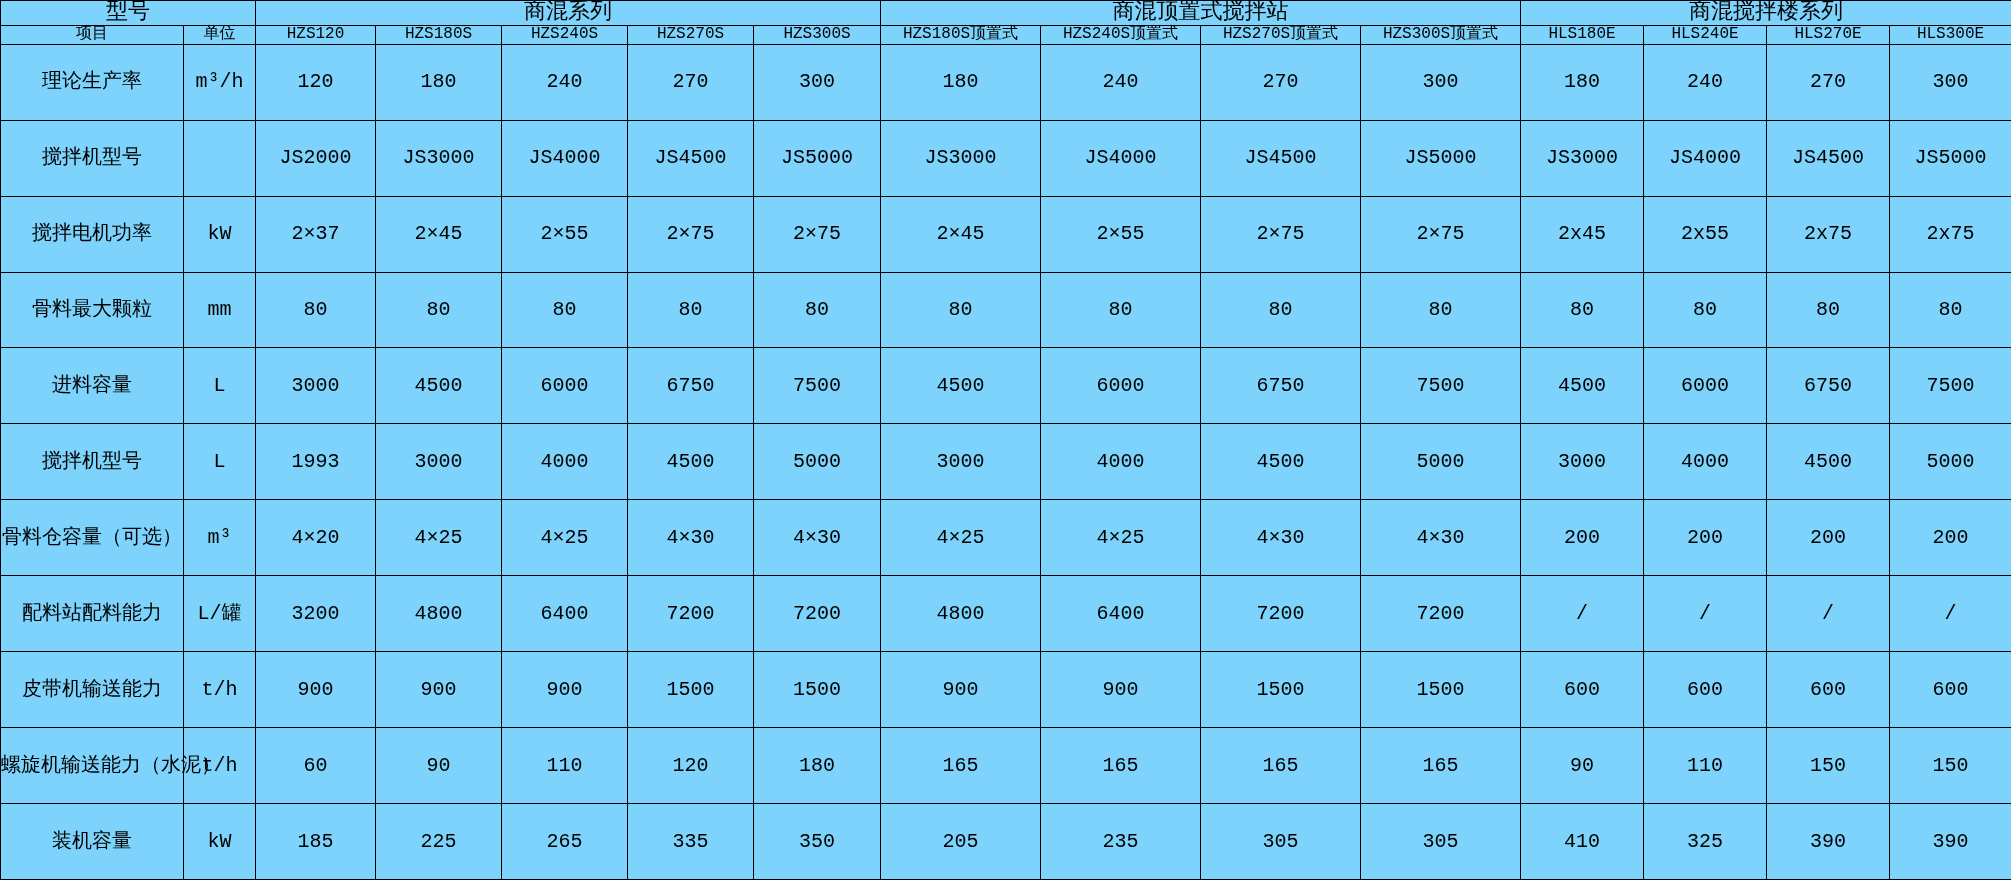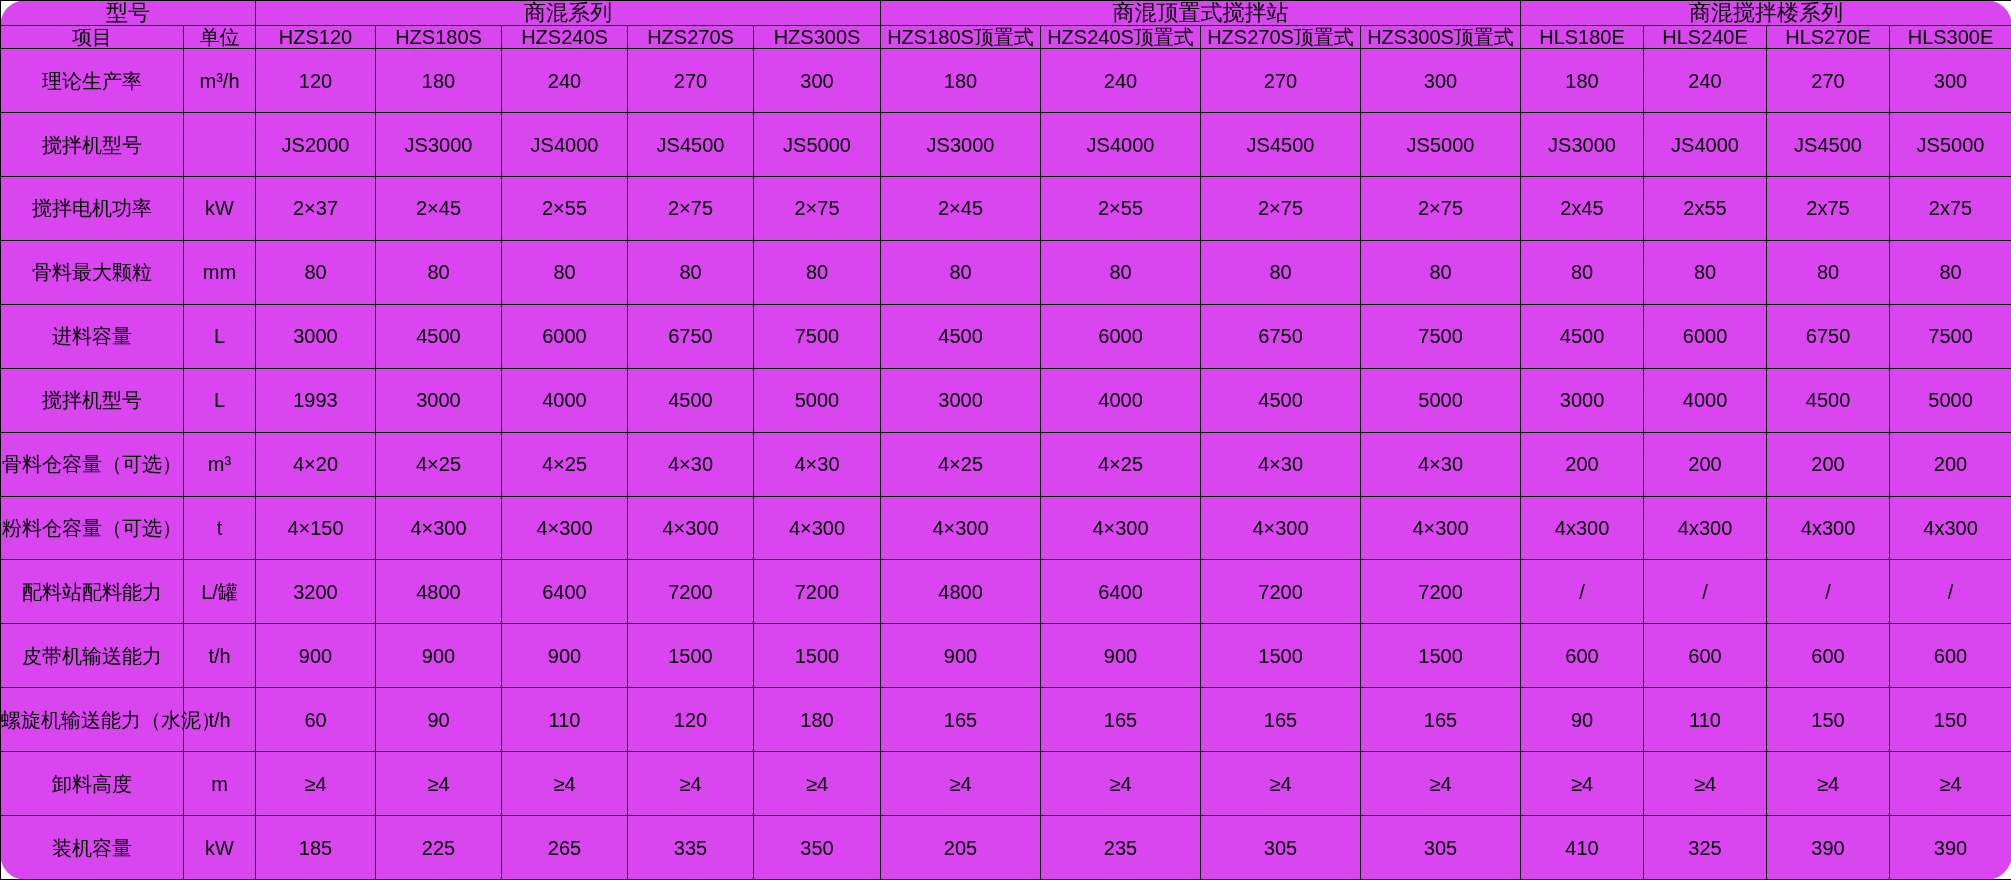--- a/index.html
+++ b/index.html
@@ -11,42 +11,41 @@
     width: 2011px;
     height: 880px;
     overflow: hidden;
     background: #ffffff;
   }
   table.spec {
     border-collapse: collapse;
     table-layout: fixed;
     width: 2011px;
     height: 880px;
-    background: #d946ef;
+    background: #7dd3fc;
     color: #000000;
-    font-family: Liberation Sans, sans-serif;
-    border-radius: 26px;
+    font-family: Liberation Mono, monospace;
   }
   table.spec th,
   table.spec td {
     border: 1px solid #000000;
     text-align: center;
     vertical-align: middle;
     font-weight: normal;
     padding: 0;
     white-space: nowrap;
     overflow: visible;
     font-size: 20px;
     line-height: 1.1;
   }
   table.spec thead tr.group-row th {
     font-size: 22px;
   }
   table.spec thead tr.model-row th {
-    font-size: 20px;
+    font-size: 16px;
     text-align: center;
   }
   td.unit-cell {
     font-size: 19px;
   }
   td.value-cell {
     font-size: 20px;
   }
   td.label-cell {
     font-size: 21px;
@@ -213,37 +212,20 @@
           <td class="value-cell">4×25</td>
           <td class="value-cell">4×25</td>
           <td class="value-cell">4×30</td>
           <td class="value-cell">4×30</td>
           <td class="value-cell">200</td>
           <td class="value-cell">200</td>
           <td class="value-cell">200</td>
           <td class="value-cell">200</td>
         </tr>
         <tr>
-          <td class="label-cell">粉料仓容量（可选）</td>
-          <td class="unit-cell">t</td>
-          <td class="value-cell">4×150</td>
-          <td class="value-cell">4×300</td>
-          <td class="value-cell">4×300</td>
-          <td class="value-cell">4×300</td>
-          <td class="value-cell">4×300</td>
-          <td class="value-cell">4×300</td>
-          <td class="value-cell">4×300</td>
-          <td class="value-cell">4×300</td>
-          <td class="value-cell">4×300</td>
-          <td class="value-cell">4x300</td>
-          <td class="value-cell">4x300</td>
-          <td class="value-cell">4x300</td>
-          <td class="value-cell">4x300</td>
-        </tr>
-        <tr>
           <td class="label-cell">配料站配料能力</td>
           <td class="unit-cell">L/罐</td>
           <td class="value-cell">3200</td>
           <td class="value-cell">4800</td>
           <td class="value-cell">6400</td>
           <td class="value-cell">7200</td>
           <td class="value-cell">7200</td>
           <td class="value-cell">4800</td>
           <td class="value-cell">6400</td>
           <td class="value-cell">7200</td>
@@ -279,37 +261,20 @@
           <td class="value-cell">120</td>
           <td class="value-cell">180</td>
           <td class="value-cell">165</td>
           <td class="value-cell">165</td>
           <td class="value-cell">165</td>
           <td class="value-cell">165</td>
           <td class="value-cell">90</td>
           <td class="value-cell">110</td>
           <td class="value-cell">150</td>
           <td class="value-cell">150</td>
-        </tr>
-        <tr>
-          <td class="label-cell">卸料高度</td>
-          <td class="unit-cell">m</td>
-          <td class="value-cell">≥4</td>
-          <td class="value-cell">≥4</td>
-          <td class="value-cell">≥4</td>
-          <td class="value-cell">≥4</td>
-          <td class="value-cell">≥4</td>
-          <td class="value-cell">≥4</td>
-          <td class="value-cell">≥4</td>
-          <td class="value-cell">≥4</td>
-          <td class="value-cell">≥4</td>
-          <td class="value-cell">≥4</td>
-          <td class="value-cell">≥4</td>
-          <td class="value-cell">≥4</td>
-          <td class="value-cell">≥4</td>
         </tr>
         <tr>
           <td class="label-cell">装机容量</td>
           <td class="unit-cell">kW</td>
           <td class="value-cell">185</td>
           <td class="value-cell">225</td>
           <td class="value-cell">265</td>
           <td class="value-cell">335</td>
           <td class="value-cell">350</td>
           <td class="value-cell">205</td>

